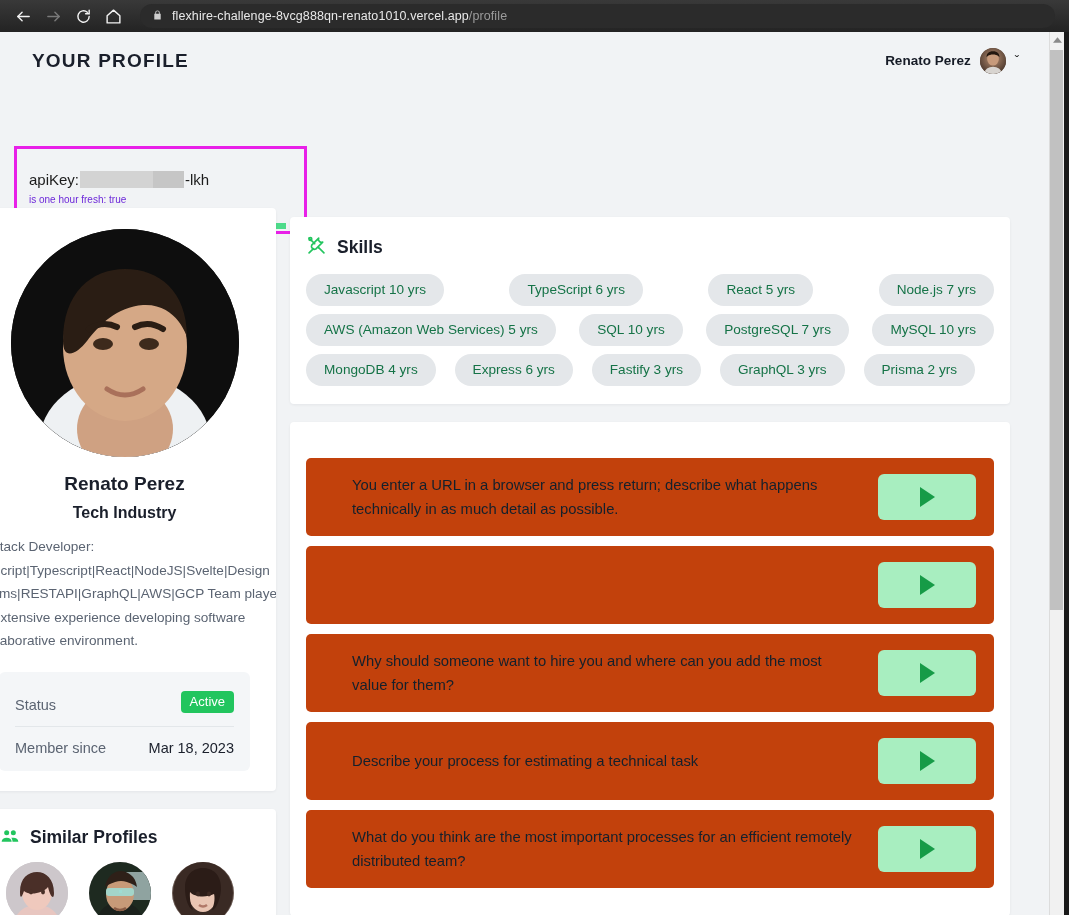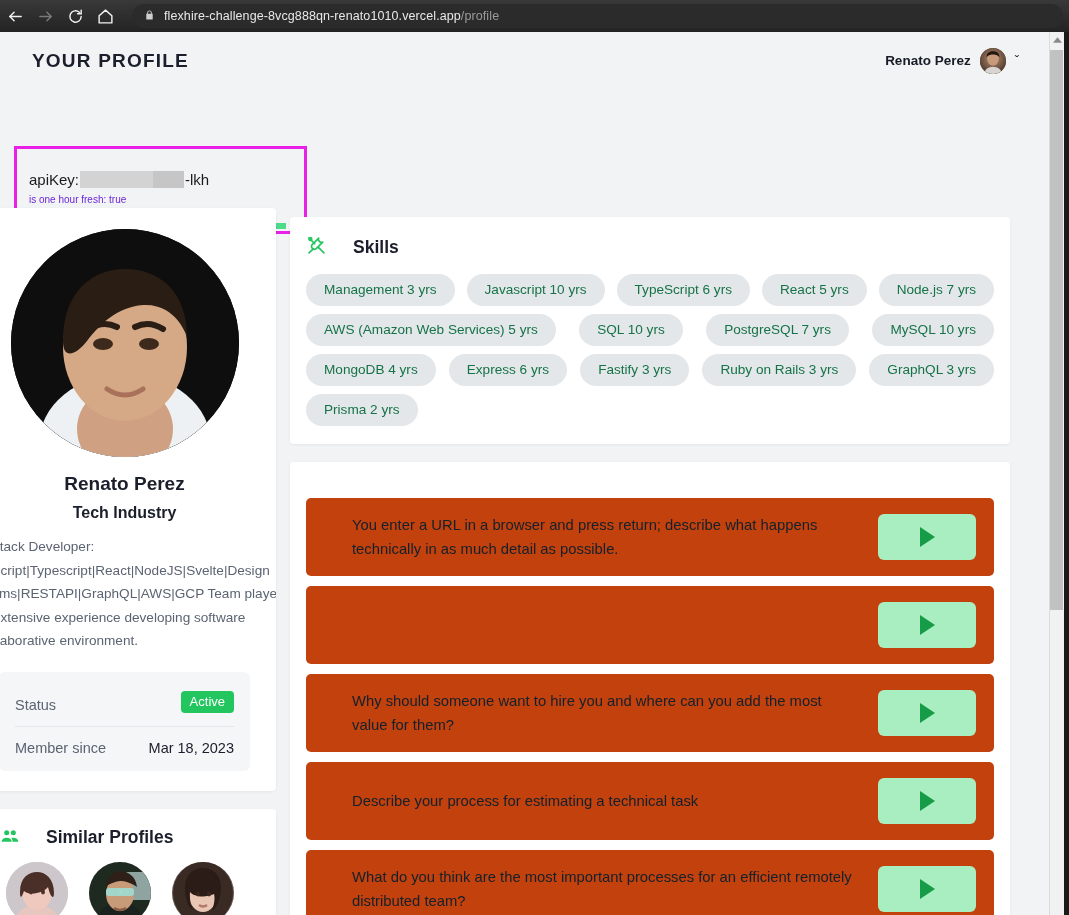--- a/index.html
+++ b/index.html
@@ -9,21 +9,21 @@
     font-family: "Liberation Sans", sans-serif;
     background: #1c1c1c;
   }
 
   
   #browser-chrome {
     position: absolute; left: 0; top: 0;
     width: 1069px; height: 32px;
     background: linear-gradient(#393939, #232323);
     display: flex; align-items: center;
-    padding: 0 0;
+    padding: 0 8px;
   }
   .nav-btn {
     width: 30px; height: 30px;
     display: flex; align-items: center; justify-content: center;
     flex: 0 0 auto;
   }
   .nav-btn svg { display: block; }
   #omnibox {
     flex: 1 1 auto;
     height: 24px;
@@ -197,21 +197,21 @@
   #member-since-value {
     margin-left: auto; font-size: 14.5px; color: #1a1f2b;
   }
 
   #similar-card {
     width: 303px;
     margin-top: 18px;
     padding: 17px 14px 16px;
   }
   .card-heading {
-    display: flex; align-items: center; gap: 26px;
+    display: flex; align-items: center; gap: 10px;
     padding-left: 13px;
   }
   .card-heading-text {
     font-size: 17.5px; font-weight: bold; color: #1a1f2b;
   }
   #similar-list {
     display: flex; gap: 8px;
     margin-top: 12px; padding-left: 12px;
   }
   .similar-item { width: 75px; text-align: center; }
@@ -465,33 +465,31 @@
             <path d="M3.5 3.5l6.5 6.5"></path>
             <path d="M14.5 3.5a3.5 3.5 0 0 0 4.6 4.6l-8 8a3.5 3.5 0 0 1-4.6-4.6z" transform="rotate(0)"></path>
             <path d="M20.5 20.5l-6-6"></path>
             <path d="M3.5 20.5l5-5"></path>
             <circle cx="5" cy="4.5" r="1.6"></circle>
           </svg>
         </span>
         <span class="card-heading-text">Skills</span>
       </div>
       <div id="skills-list">
-        <span class="skill-pill">Management 3 yrs</span>
         <span class="skill-pill">Javascript 10 yrs</span>
         <span class="skill-pill">TypeScript 6 yrs</span>
         <span class="skill-pill">React 5 yrs</span>
         <span class="skill-pill">Node.js 7 yrs</span>
         <span class="skill-pill">AWS (Amazon Web Services) 5 yrs</span>
         <span class="skill-pill">SQL 10 yrs</span>
         <span class="skill-pill">PostgreSQL 7 yrs</span>
         <span class="skill-pill">MySQL 10 yrs</span>
         <span class="skill-pill">MongoDB 4 yrs</span>
         <span class="skill-pill">Express 6 yrs</span>
         <span class="skill-pill">Fastify 3 yrs</span>
-        <span class="skill-pill">Ruby on Rails 3 yrs</span>
         <span class="skill-pill">GraphQL 3 yrs</span>
         <span class="skill-pill">Prisma 2 yrs</span>
         <span class="skill-spacer"></span>
       </div>
     </div>
 
     <div class="card" id="video-card">
 
       <div id="video-list">
         <div class="video-row">

